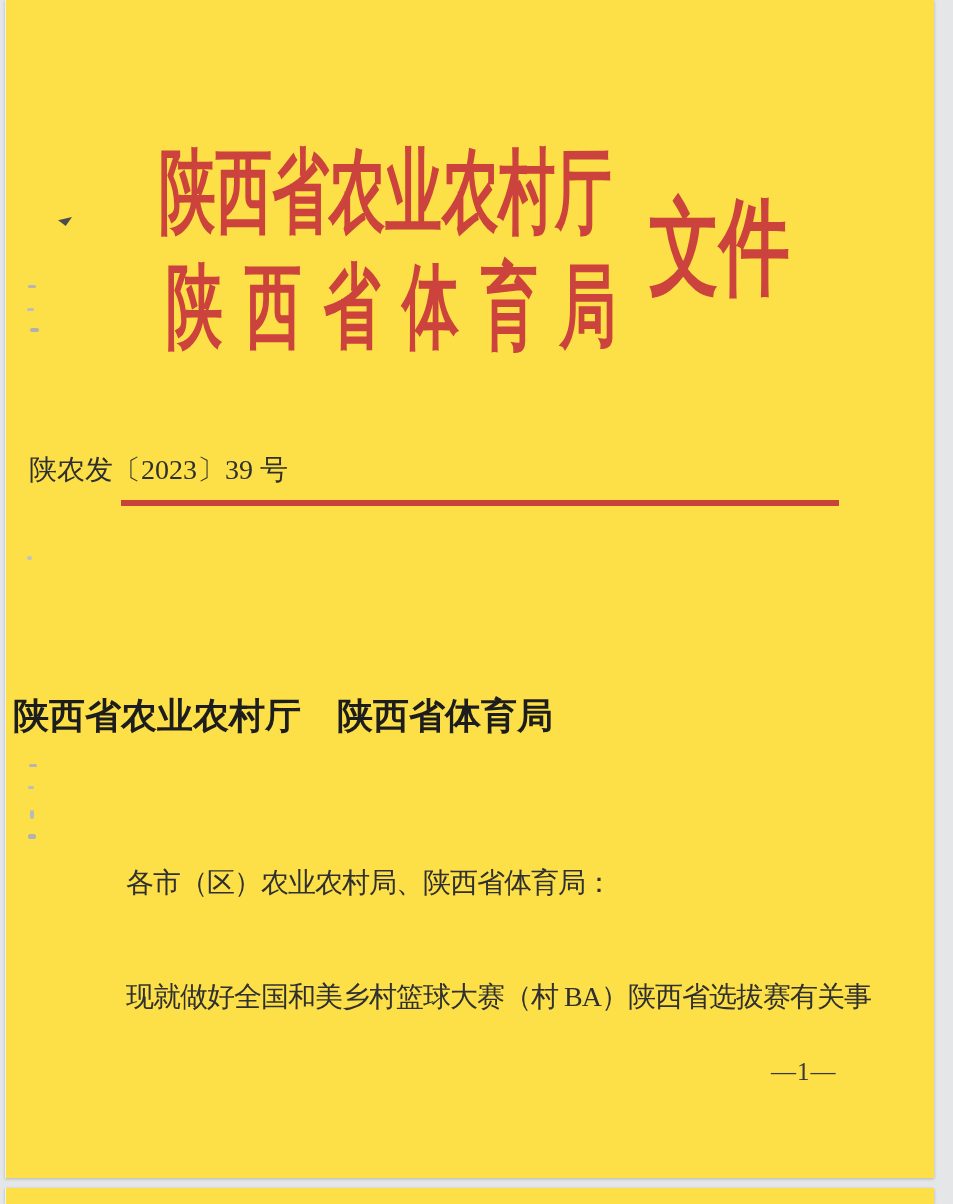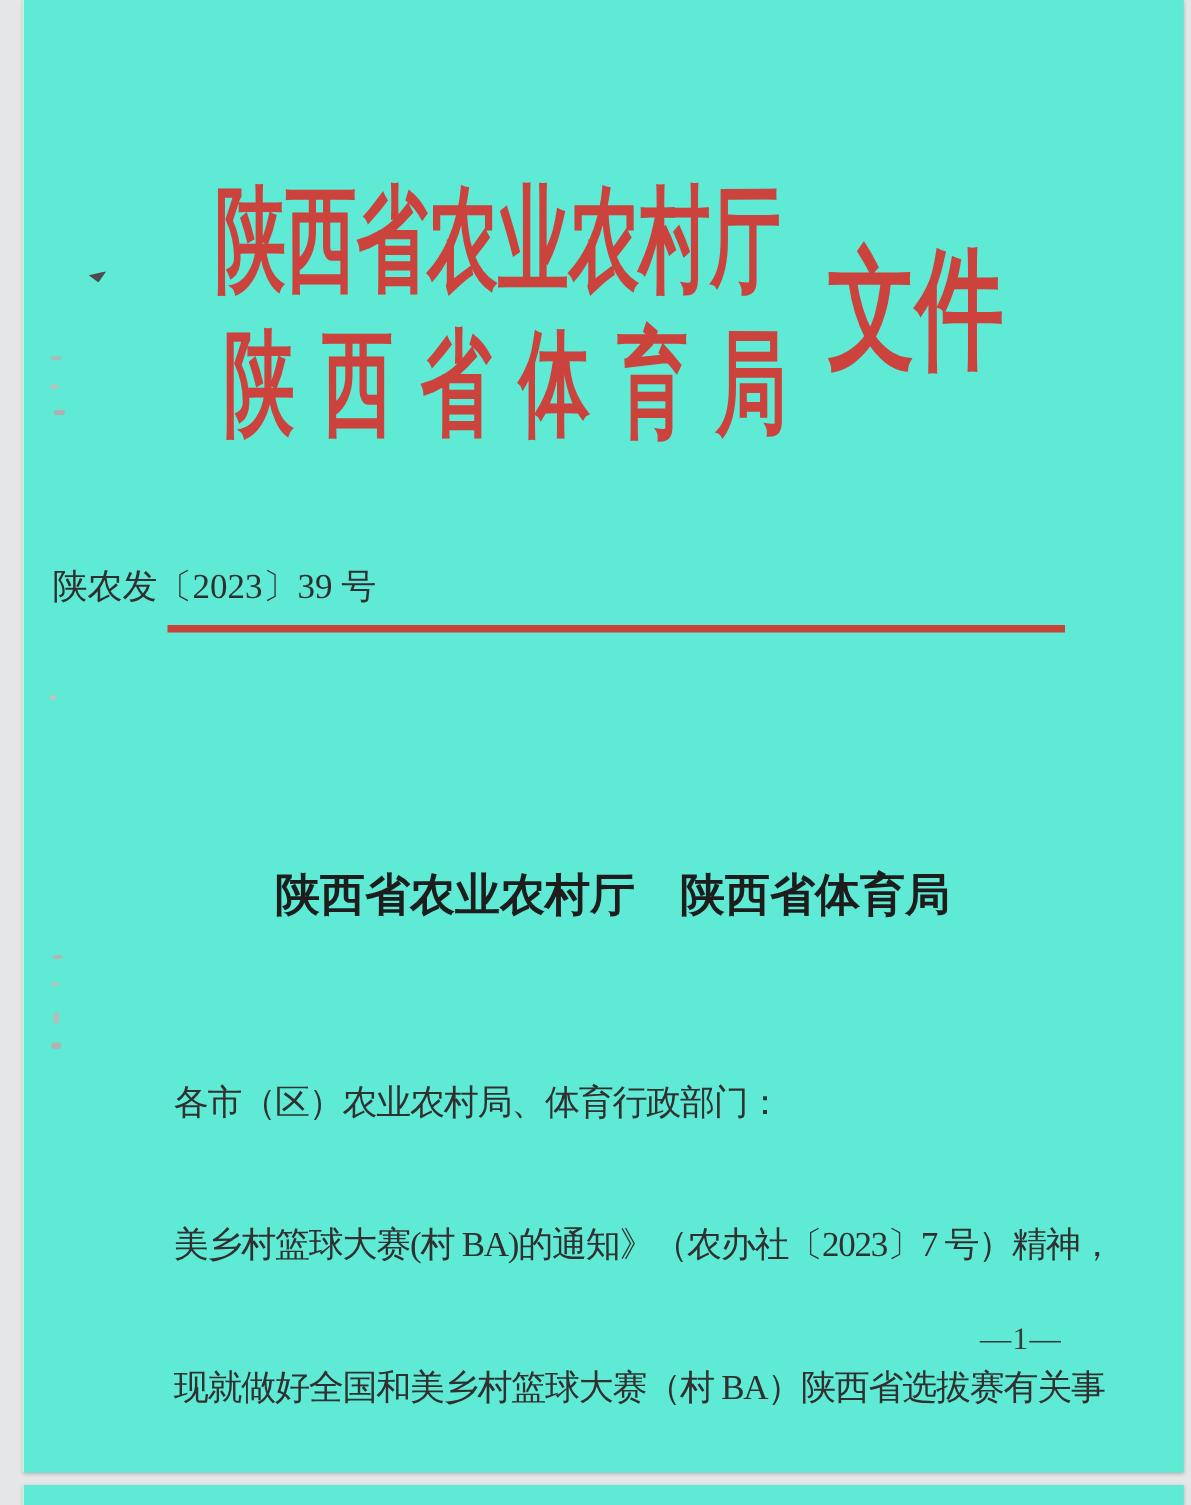--- a/index.html
+++ b/index.html
@@ -7,22 +7,22 @@
     width: 953px; height: 1204px;
     background: #e4e6e8;
     overflow: hidden;
     font-family: "Liberation Serif", "DejaVu Serif", serif;
     position: relative;
   }
   .canvas { position: absolute; inset: 0; }
 
   .page {
     position: absolute;
-    left: 18px; width: 928px;
-    background: #5eead4;
+    left: 5px; width: 928px;
+    background: #fde047;
     box-shadow: 0 1px 3px rgba(0,0,0,0.22);
     border-left: 1px solid #efefec;
   }
   .page-1 { top: 0; height: 1178px; }
   .page-2 { top: 1188px; height: 16px; }
 
   
   .org-line {
     position: absolute;
     color: #cb433c;
@@ -62,21 +62,21 @@
     left: 115px; top: 500px;
     width: 718px; height: 6px;
     background: #c8423a;
   }
 
   
   .title {
     position: absolute;
     left: 0; top: 596px; width: 928px;
     transform: translateX(7px);
-    text-align: center;
+    text-align: left;
     font-size: 36px;
     font-weight: 700;
     color: #1d1d1d;
     line-height: 48px;
     white-space: pre;
   }
 
   
   .bodytext {
     position: absolute;
@@ -121,22 +121,21 @@
 
     <div class="docnum">陕农发〔2023〕39 号</div>
 
     <div class="redline"></div>
 
     <div class="title">
       <div>陕西省农业农村厅　陕西省体育局</div>
     </div>
 
     <div class="bodytext">
-      <div class="bline">各市（区）农业农村局、体育行政部门：</div>
-      <div class="bline">美乡村篮球大赛(村 BA)的通知》（农办社〔2023〕7 号）精神，</div>
+      <div class="bline">各市（区）农业农村局、陕西省体育局：</div>
       <div class="bline">现就做好全国和美乡村篮球大赛（村 BA）陕西省选拔赛有关事</div>
       
     </div>
 
     <div class="pagenum">—1—</div>
 
     <div class="speck speck-arrow"></div>
     <div class="speck" style="left:22px;top:285px;width:8px;height:3px;background:#b5b5b5;border-radius:2px;"></div>
     <div class="speck" style="left:21px;top:308px;width:7px;height:3px;background:#bdbdbd;border-radius:2px;"></div>
     <div class="speck" style="left:24px;top:328px;width:9px;height:4px;background:#b0b0b0;border-radius:2px;"></div>

